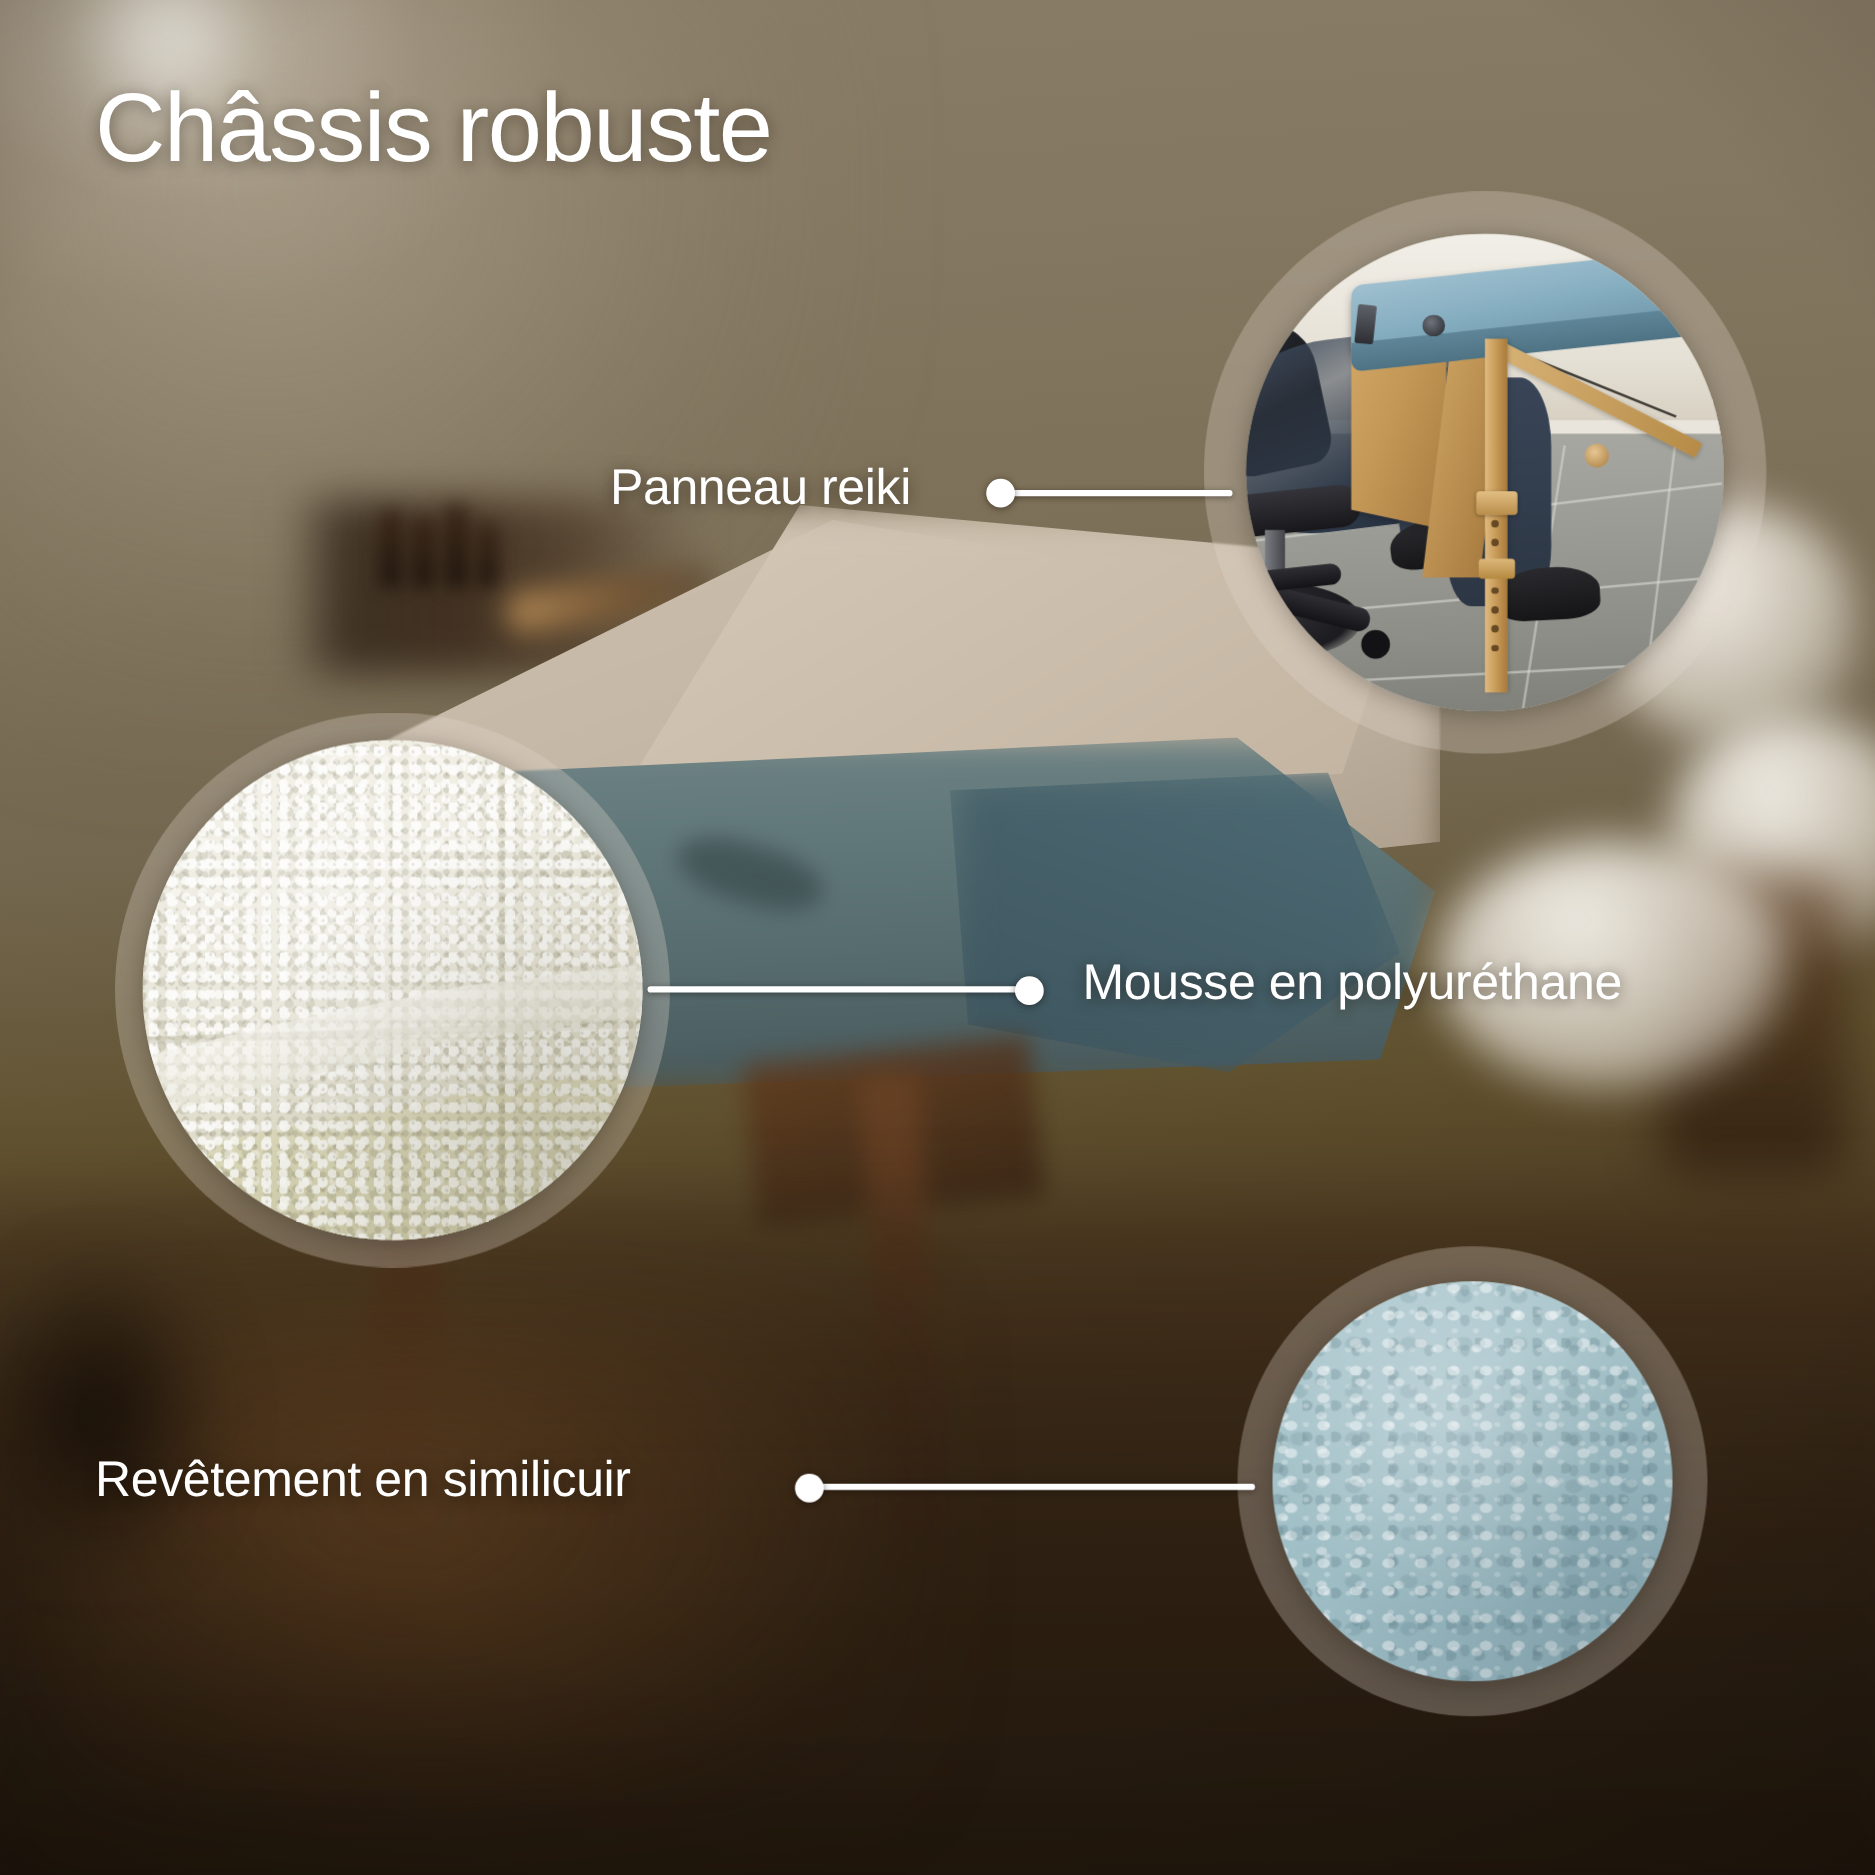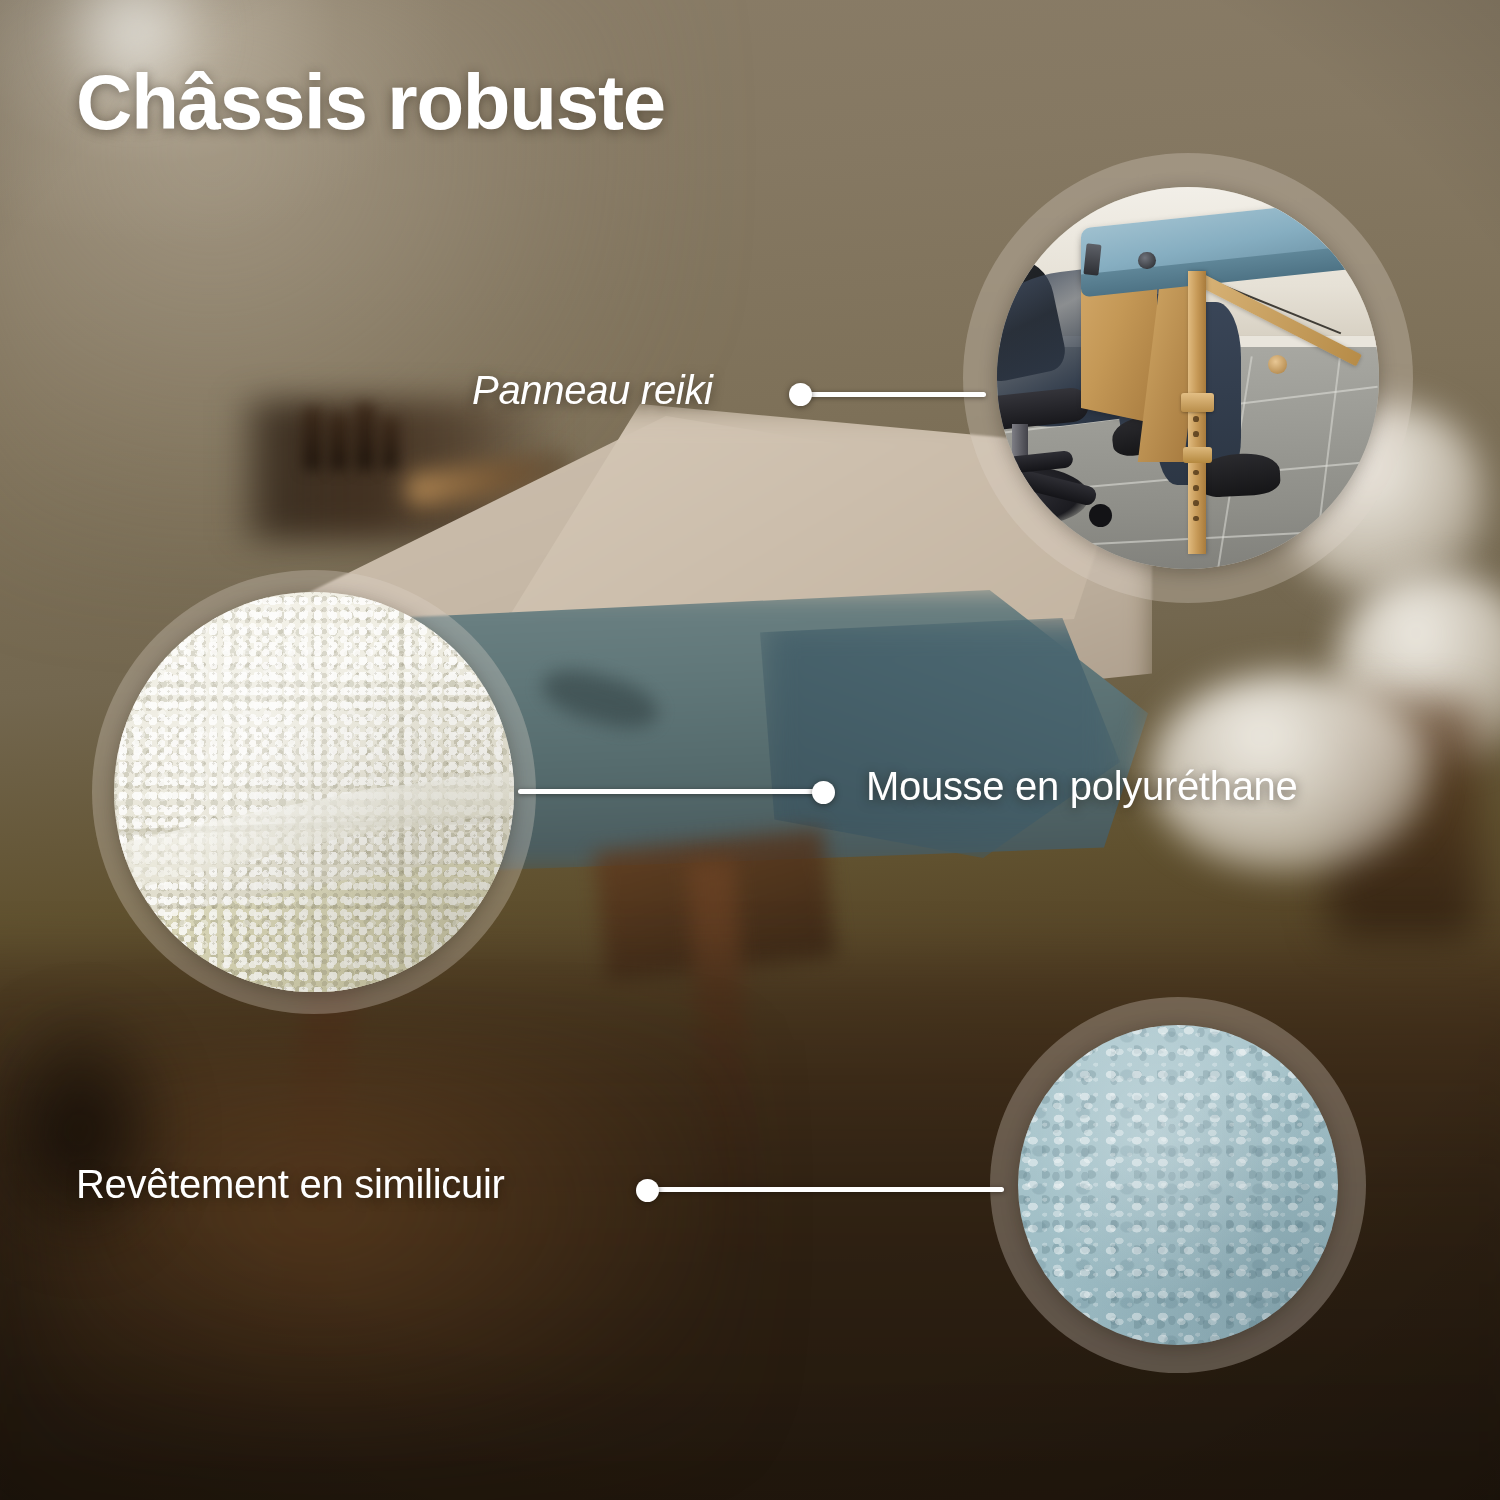--- a/index.html
+++ b/index.html
@@ -154,21 +154,21 @@
   .bg-vignette {
     position:absolute; inset:0;
     background:radial-gradient(ellipse 110% 95% at 50% 42%, rgba(0,0,0,0) 52%, rgba(0,0,0,0.28) 84%, rgba(0,0,0,0.46) 100%);
   }
 
   
   .headline-block { position:absolute; left:76px; top:62px; width:820px; }
   .headline {
     color:#ffffff;
     font-size:78px;
-    font-weight:700;
+    font-weight:400;
     letter-spacing:-1.2px;
     line-height:1.04;
     text-shadow:0 2px 12px rgba(30,22,12,0.45);
   }
   .subheadline {
     margin-top:14px;
     color:#f7f4ee;
     font-size:39px;
     font-style:italic;
     font-weight:400;
@@ -181,21 +181,21 @@
   
   .callout-label {
     position:absolute;
     color:#ffffff;
     font-size:40px;
     font-weight:400;
     letter-spacing:-0.3px;
     white-space:nowrap;
     text-shadow:0 2px 11px rgba(25,18,10,0.55);
   }
-  .lbl-reiki   { left:472px;  top:368px;font-style:italic;  }
+  .lbl-reiki   { left:488px;  top:368px;  }
   .lbl-mousse  { left:866px;  top:764px;  }
   .lbl-simili  { left:76px;   top:1162px; }
 
   
   .leader {
     position:absolute;
     height:5px;
     background:#ffffff;
     border-radius:3px;
     box-shadow:0 1px 5px rgba(20,14,8,0.45);

